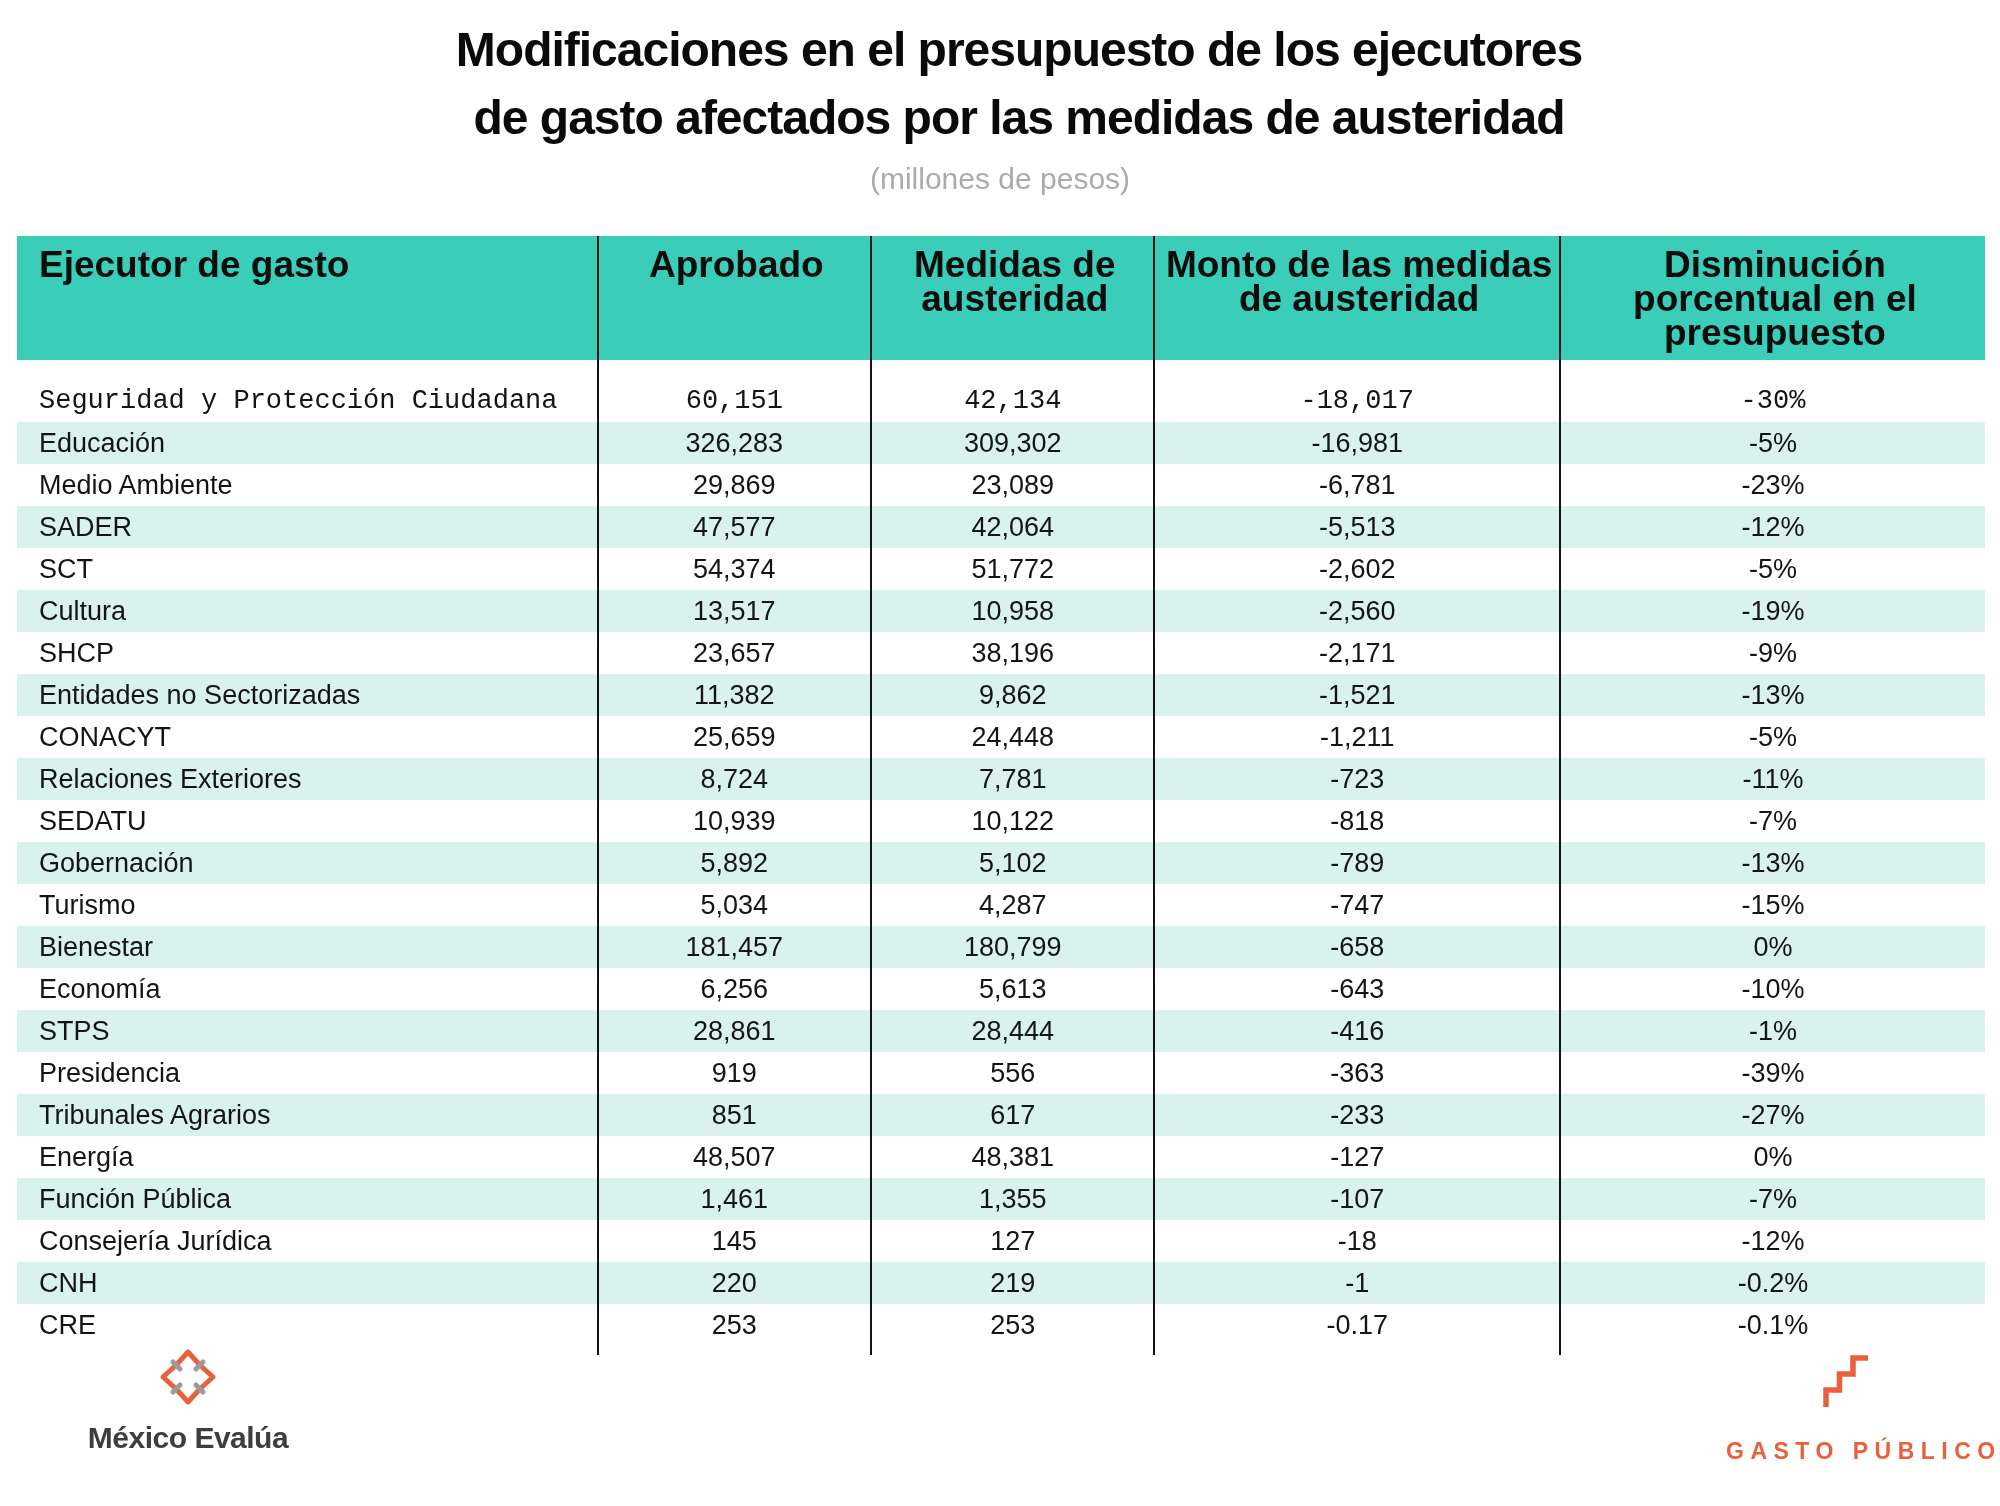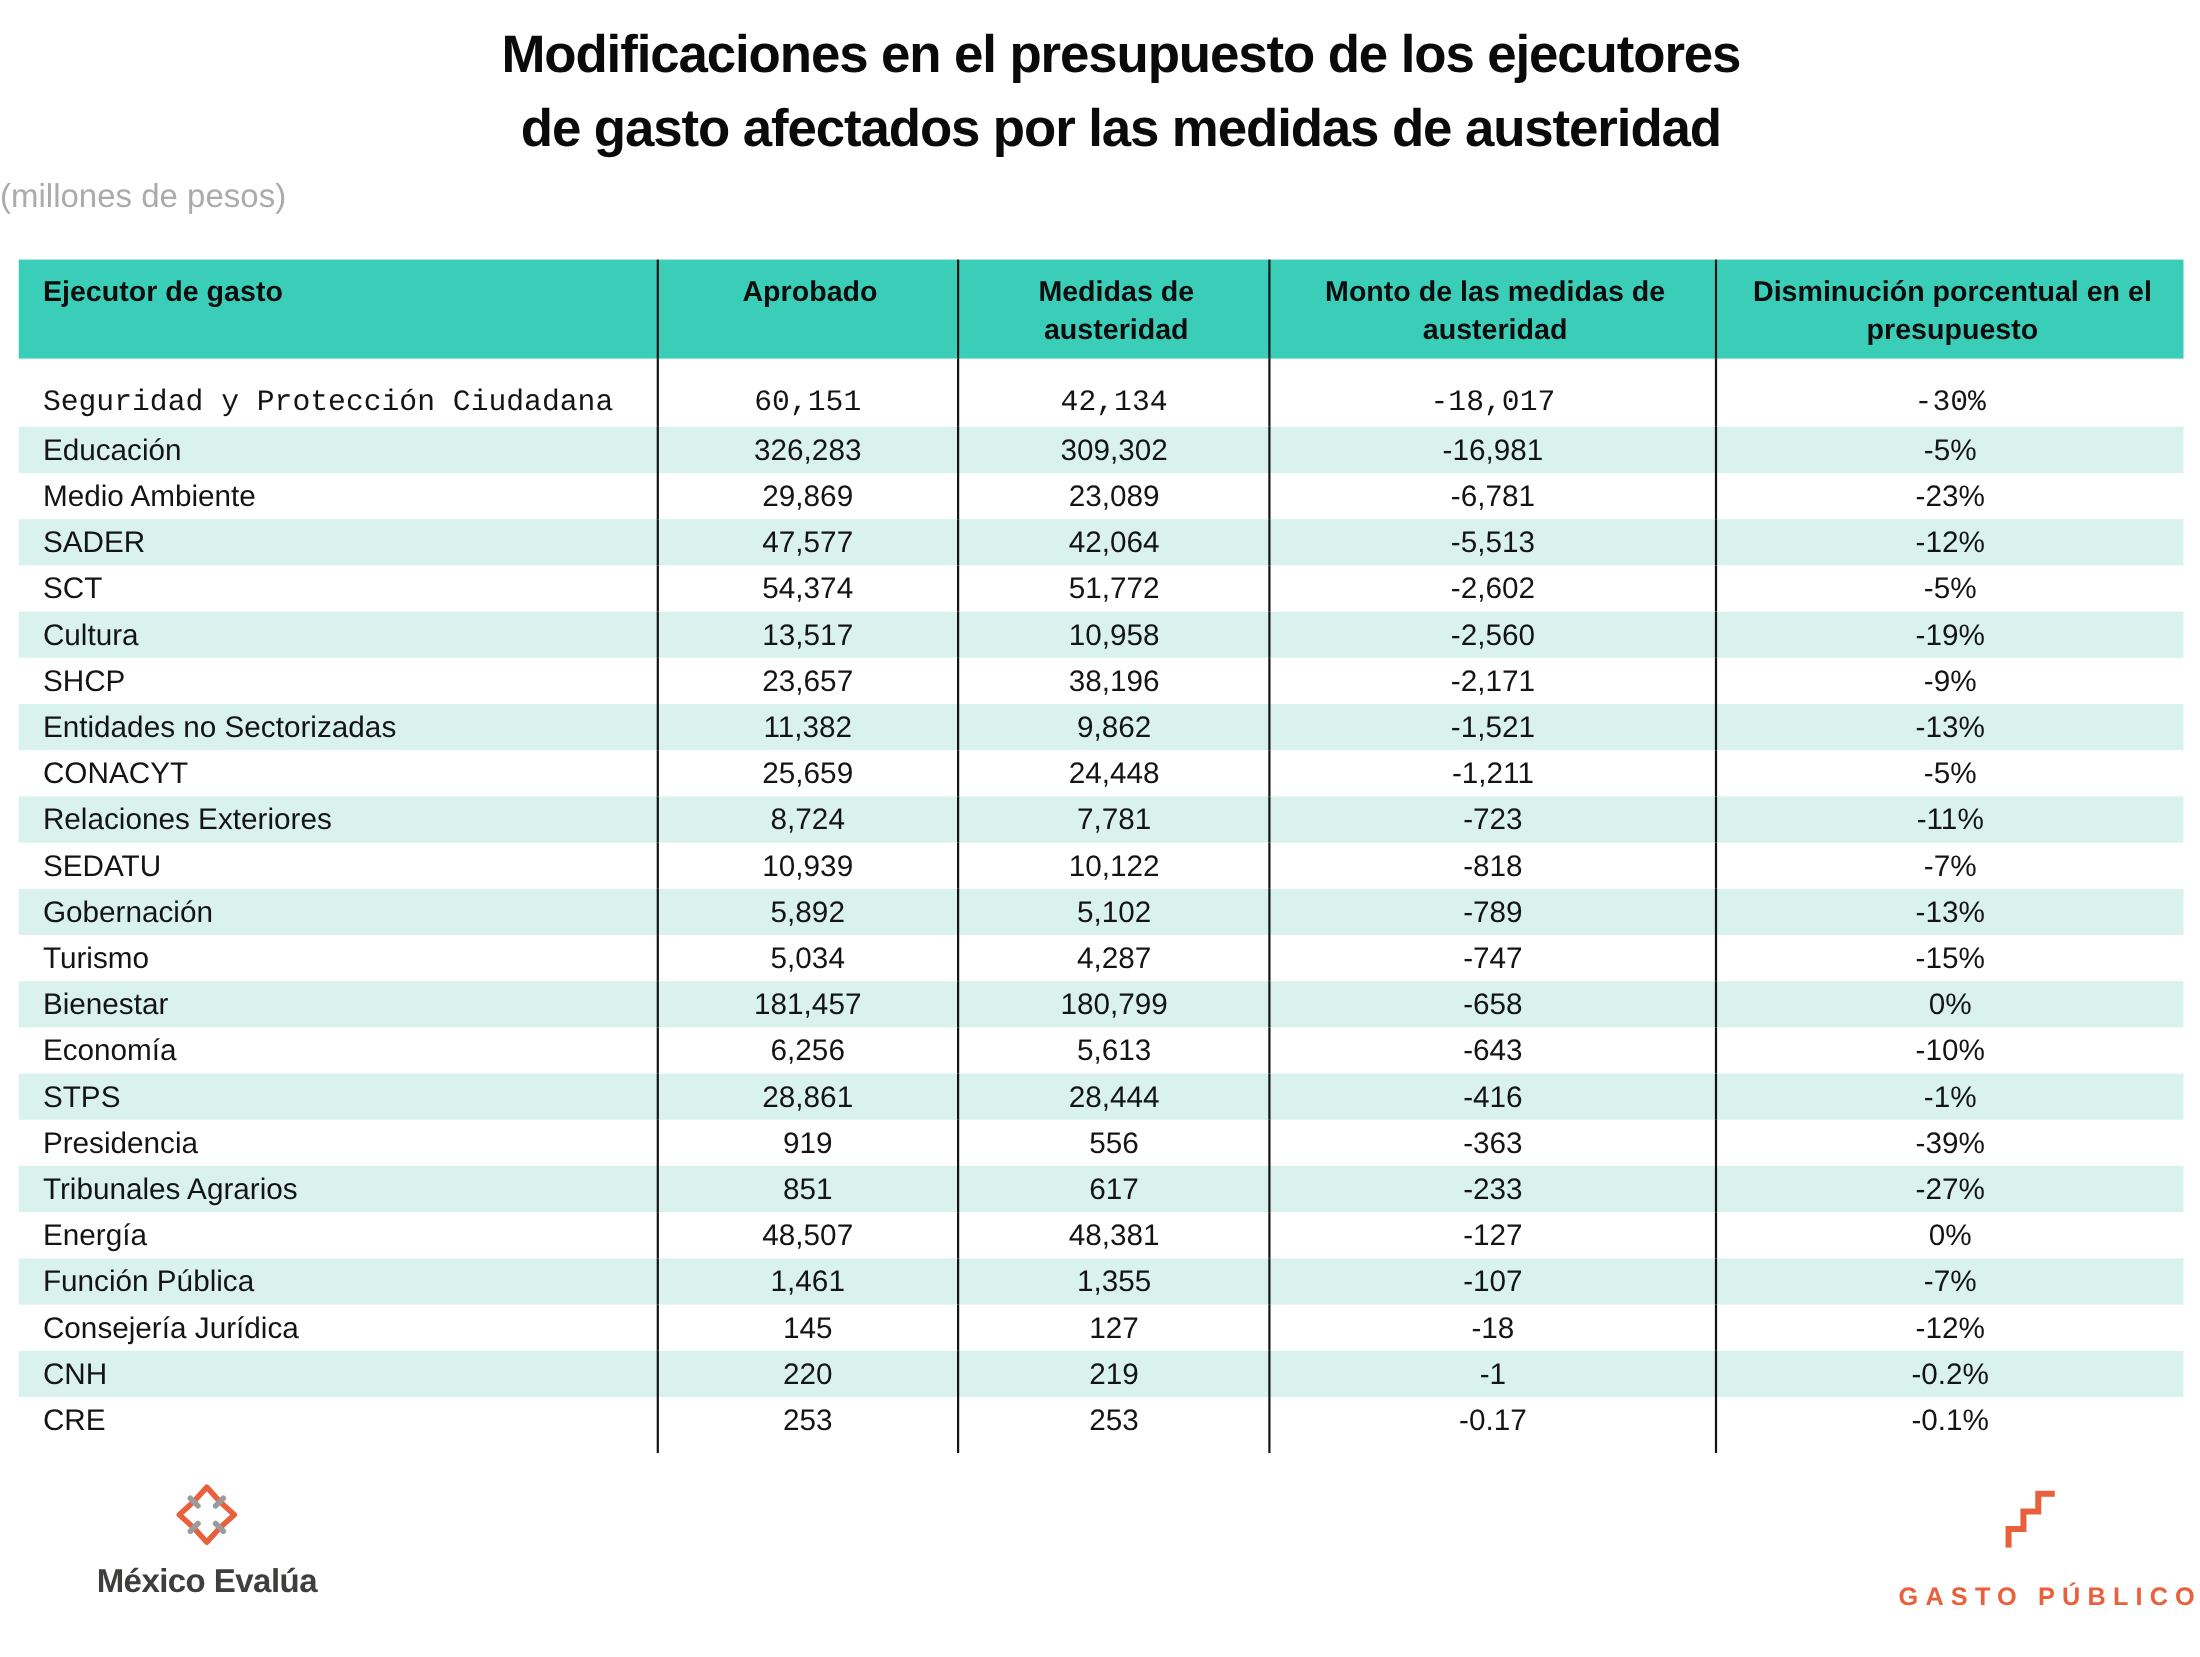--- a/index.html
+++ b/index.html
@@ -25,35 +25,36 @@
     padding-top:16px;
     text-align:center;
     font-size:48px;
     font-weight:bold;
     letter-spacing:-1px;
     line-height:68px;
     color:#0a0a0a;
     margin-left:38px;
   }
   .subtitle{
+    text-align:center;
     font-size:30px;
     color:var(--subtitle-gray);
     margin-top:10px;
     font-weight:normal;
   }
   table.budget{
     position:absolute;
     left:17px;top:236px;
     width:1968px;
     border-collapse:collapse;
     table-layout:fixed;
   }
   table.budget th{
     background:var(--header-teal);
-    font-size:26px;
+    font-size:37px;
     font-weight:bold;
     text-align:center;
     vertical-align:top;
     padding:12px 4px 10px 8px;
     height:82px;
     line-height:34px;
     color:#0d0d0d;
   }
   table.budget th:first-child{
     text-align:left;

